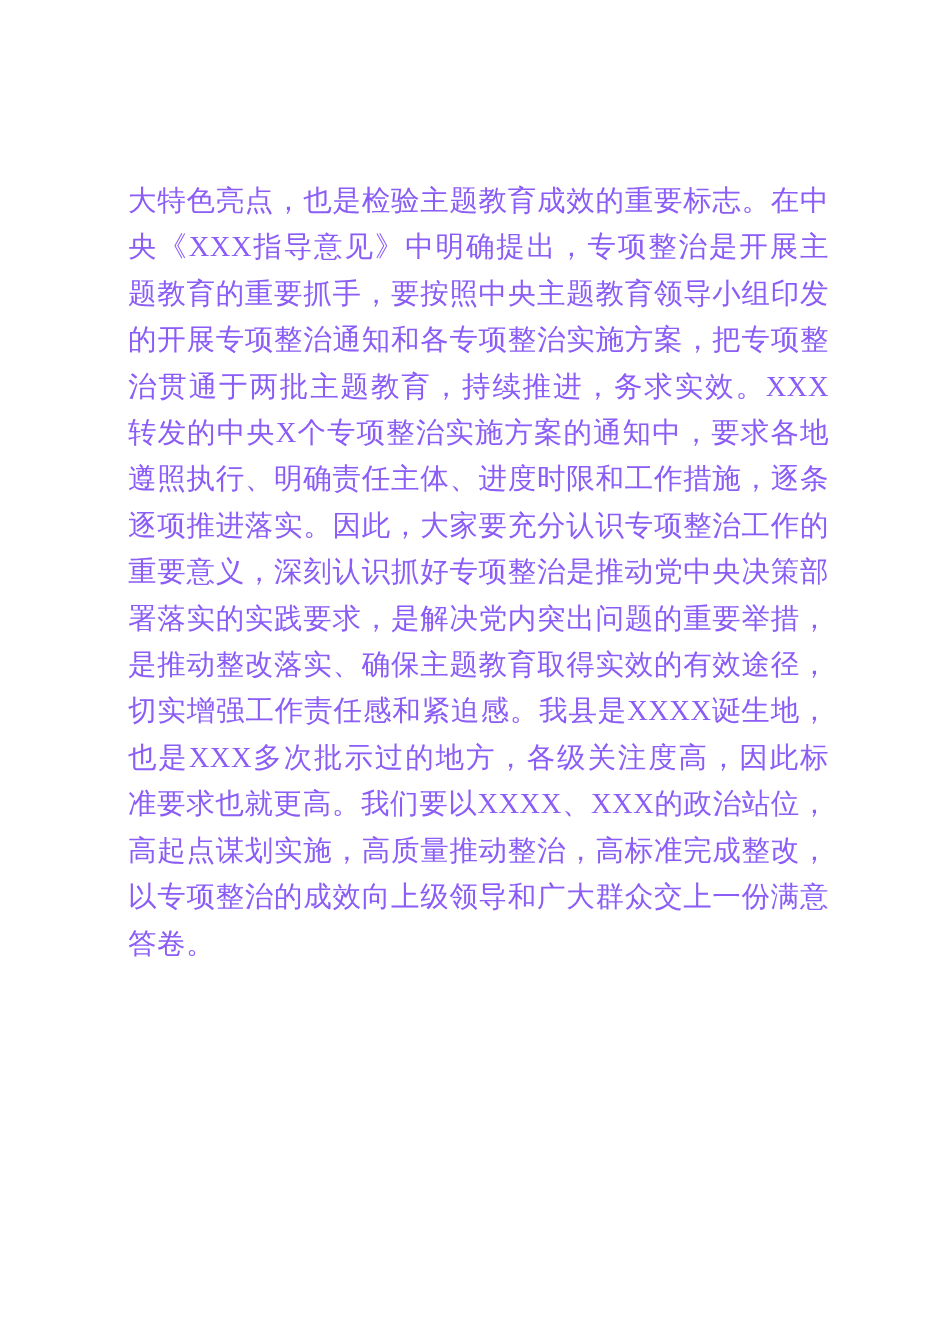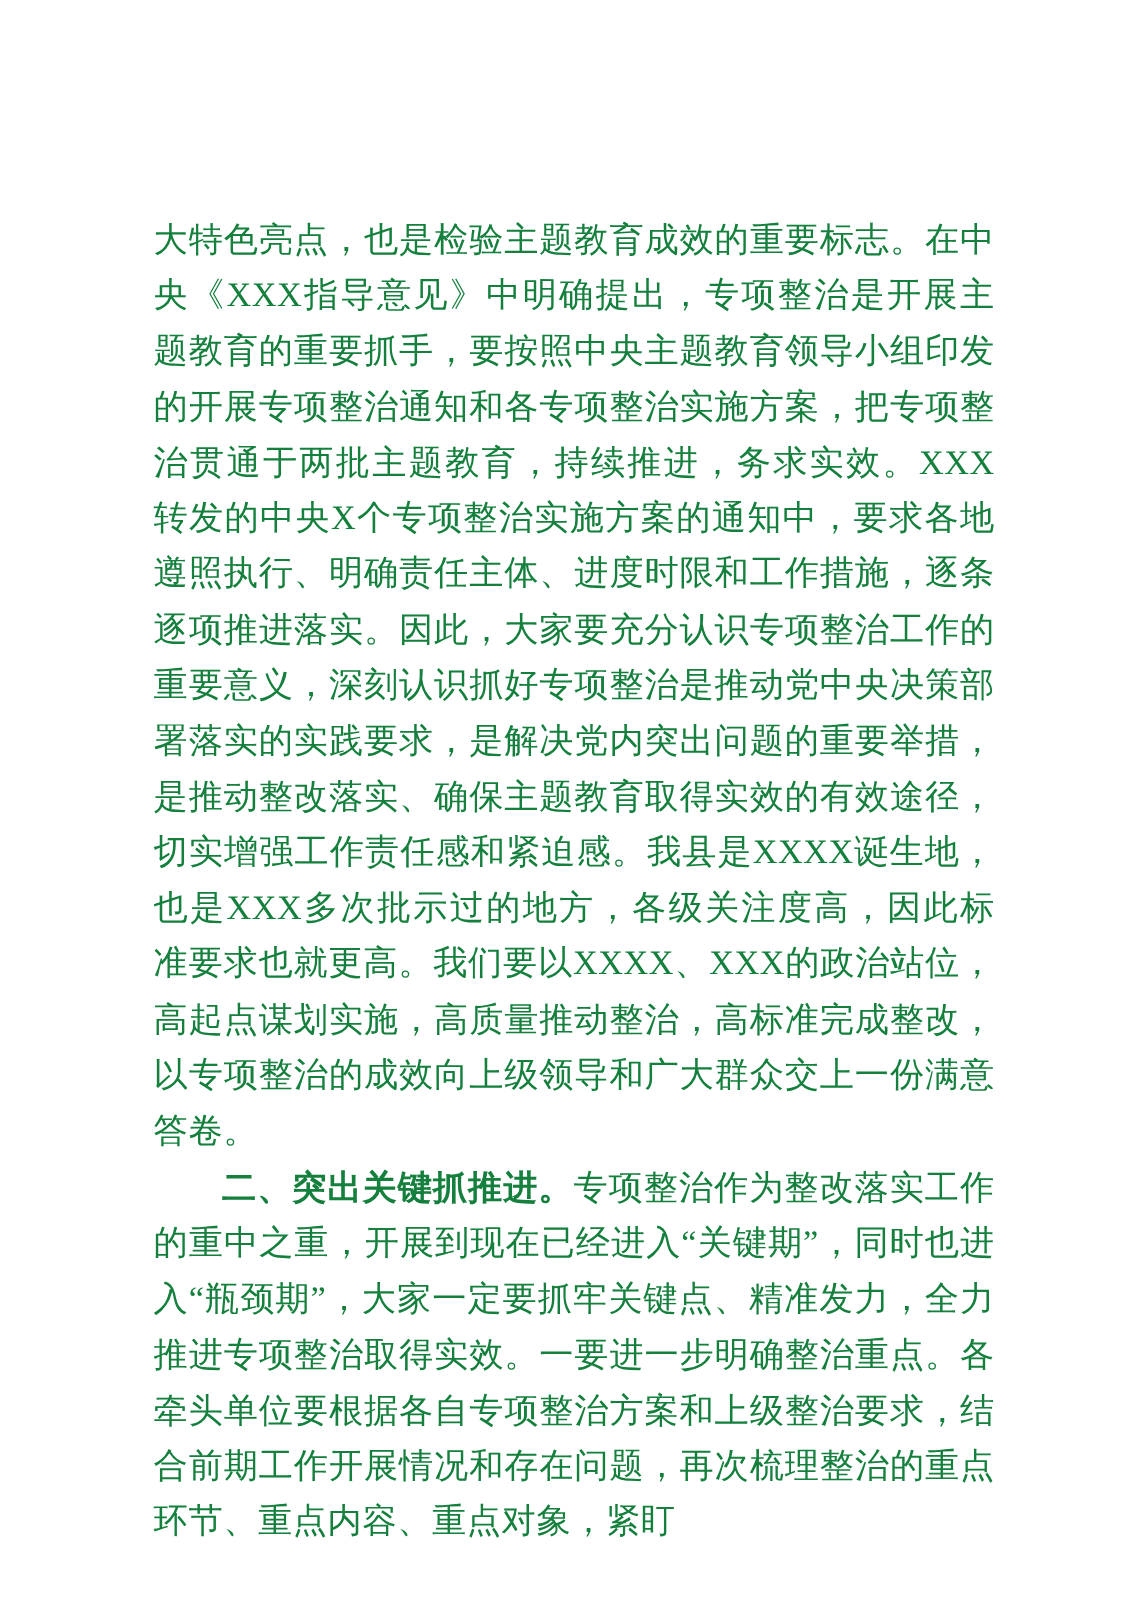--- a/index.html
+++ b/index.html
@@ -9,21 +9,21 @@
     }
     .page {
       position: relative;
       width: 950px;
       height: 1344px;
       background: #ffffff;
       overflow: hidden;
       box-sizing: border-box;
       padding: 178px 121px 0 128px;
       font-family: "Liberation Serif", "DejaVu Serif", serif;
-      color: #15803d;
+      color: #8b5cf6;
     }
     .para {
       margin: 0;
       font-size: 28.5px;
       line-height: 46.4px;
       text-align: justify;
       text-justify: inter-ideograph;
       text-align-last: left;
       letter-spacing: 0.5px;
       word-break: break-all;
@@ -36,16 +36,13 @@
       font-family: "Liberation Sans", "DejaVu Sans", sans-serif;
     }
   </style>
 </head>
 <body>
 
 <div class="page">
   <p class="para">
     <span>大特色亮点，也是检验主题教育成效的重要标志。在中央《XXX指导意见》中明确提出，专项整治是开展主题教育的重要抓手，要按照中央主题教育领导小组印发的开展专项整治通知和各专项整治实施方案，把专项整治贯通于两批主题教育，持续推进，务求实效。XXX转发的中央X个专项整治实施方案的通知中，要求各地遵照执行、明确责任主体、进度时限和工作措施，逐条逐项推进落实。因此，大家要充分认识专项整治工作的重要意义，深刻认识抓好专项整治是推动党中央决策部署落实的实践要求，是解决党内突出问题的重要举措，是推动整改落实、确保主题教育取得实效的有效途径，切实增强工作责任感和紧迫感。我县是XXXX诞生地，也是XXX多次批示过的地方，各级关注度高，因此标准要求也就更高。我们要以XXXX、XXX的政治站位，高起点谋划实施，高质量推动整治，高标准完成整改，以专项整治的成效向上级领导和广大群众交上一份满意答卷。</span>
   </p>
-  <p class="para indent">
-    <span class="lead-bold">二、突出关键抓推进。</span><span>专项整治作为整改落实工作的重中之重，开展到现在已经进入“关键期”，同时也进入“瓶颈期”，大家一定要抓牢关键点、精准发力，全力推进专项整治取得实效。一要进一步明确整治重点。各牵头单位要根据各自专项整治方案和上级整治要求，结合前期工作开展情况和存在问题，再次梳理整治的重点环节、重点内容、重点对象，紧盯</span>
-  </p>
 </div>
 
 </body></html>

